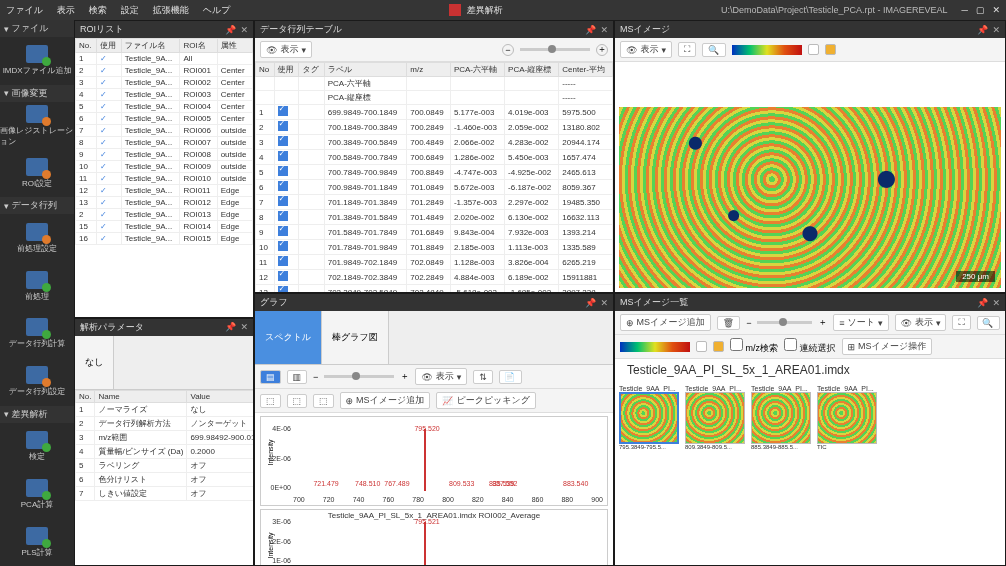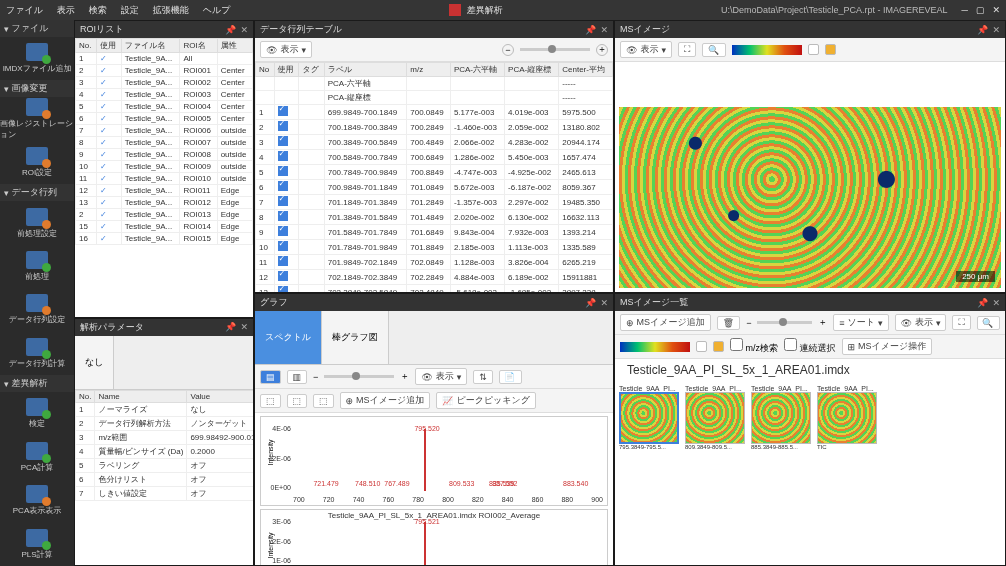--- a/index.html
+++ b/index.html
@@ -112,43 +112,39 @@
         <span>データ行列</span>
       </div>
     <div class="sidebtn alt">
         <div class="ico"></div>
         <span>前処理設定</span>
       </div>
     <div class="sidebtn">
         <div class="ico"></div>
         <span>前処理</span>
       </div>
+    <div class="sidebtn">
+        <div class="ico"></div>
+        <span>データ行列計算</span>
+      </div>
     <div class="sidebtn alt">
         <div class="ico"></div>
         <span>データ行列設定</span>
-      </div>
-    <div class="sidebtn">
-        <div class="ico"></div>
-        <span>データ行列計算</span>
       </div>
     <div class="sidegroup-h">
         <span>▾</span>
         <span>差異解析</span>
       </div>
     <div class="sidebtn">
         <div class="ico"></div>
         <span>検定</span>
       </div>
     <div class="sidebtn">
         <div class="ico"></div>
         <span>PCA計算</span>
-      </div>
-    <div class="sidebtn alt">
-        <div class="ico"></div>
-        <span>PCA表示表示</span>
       </div>
     <div class="sidebtn">
         <div class="ico"></div>
         <span>PLS計算</span>
       </div>
   </div>
 
   <div class="main">
 
     <div style="display:flex;flex-direction:column;grid-row:1/3;">

